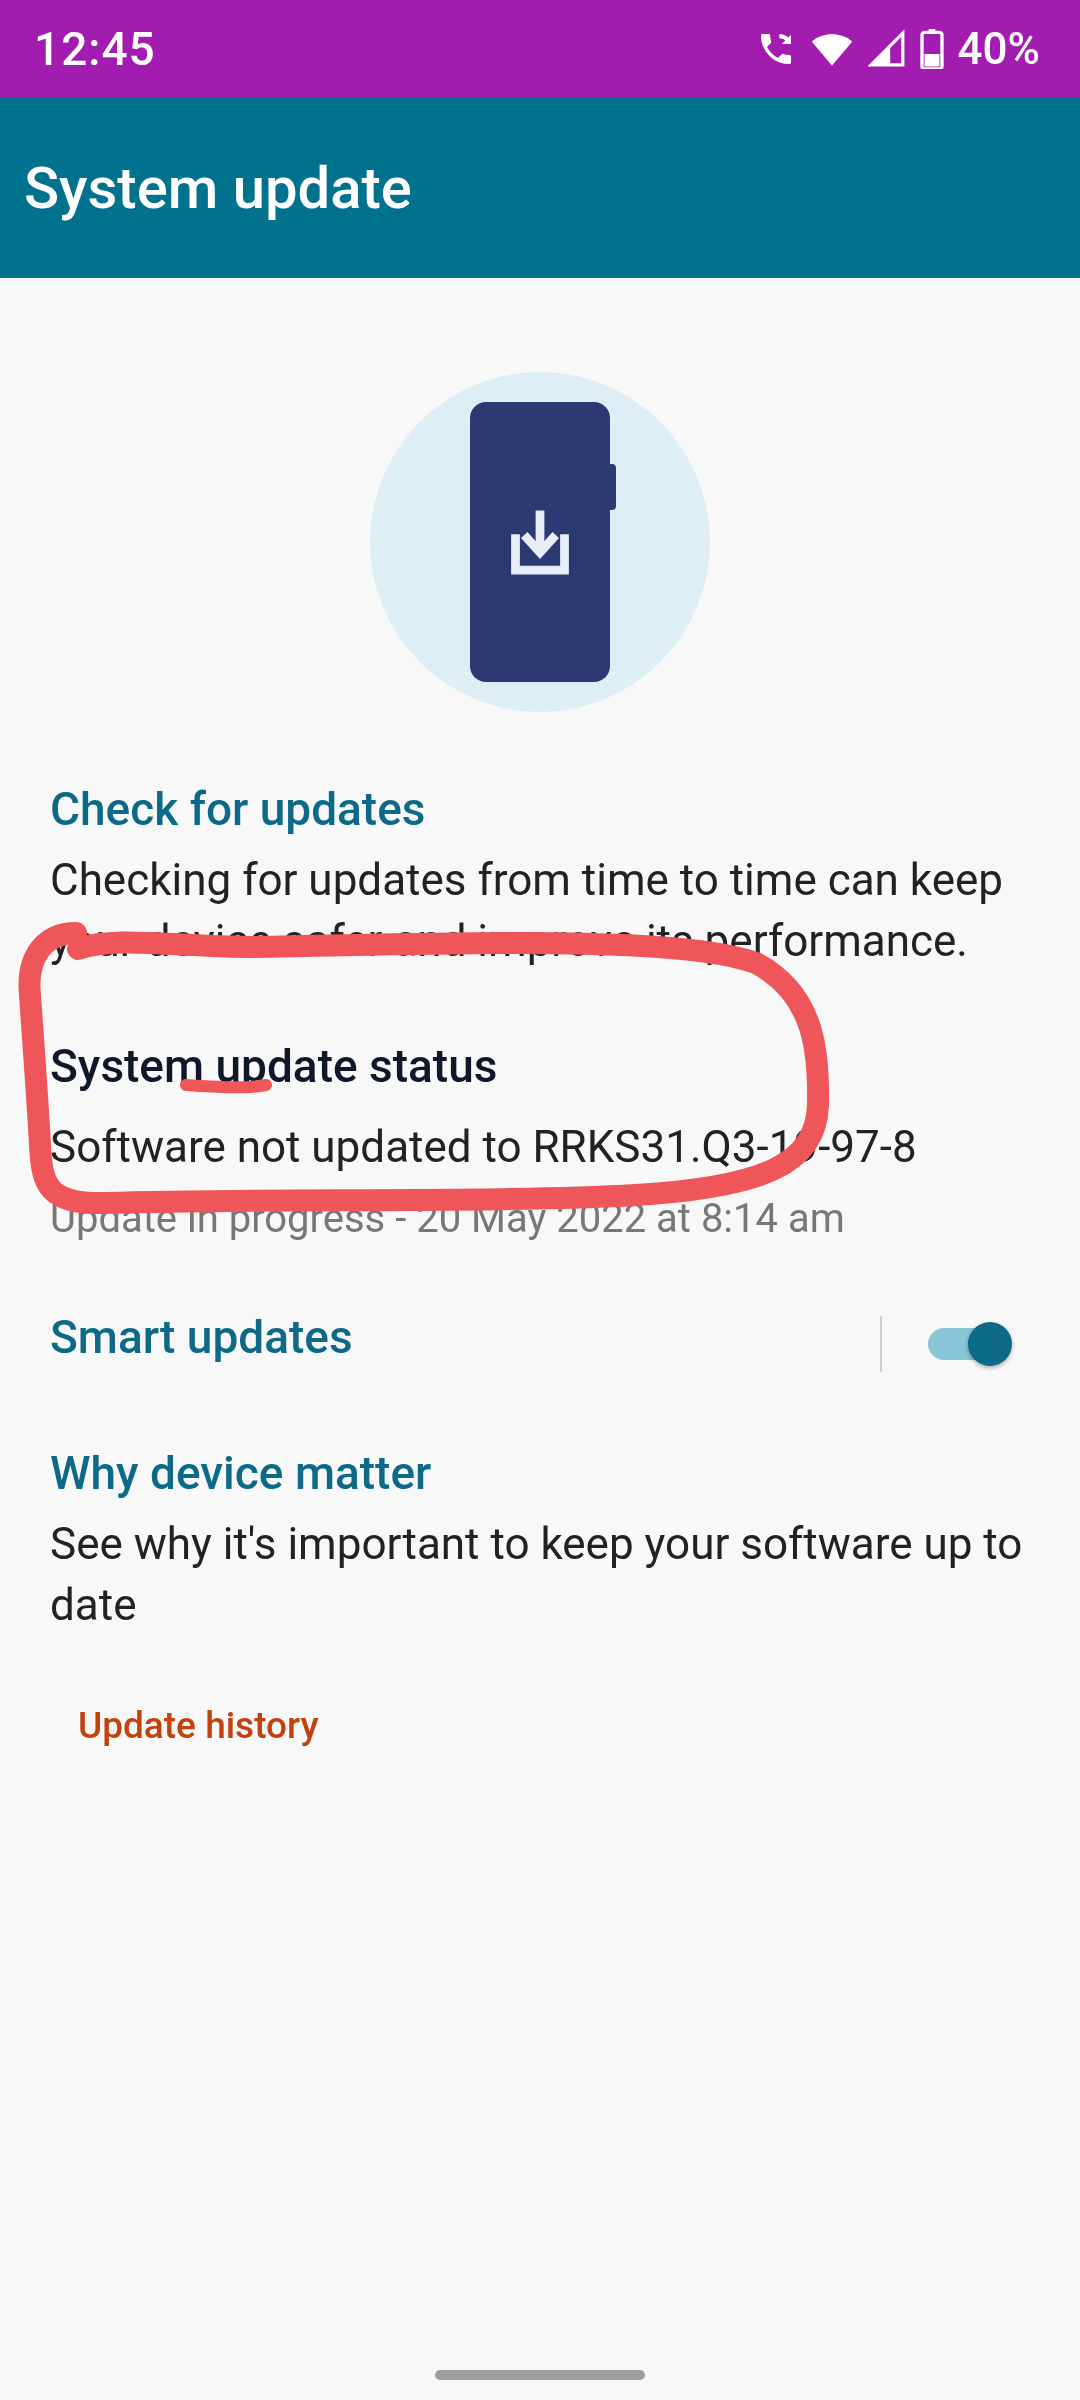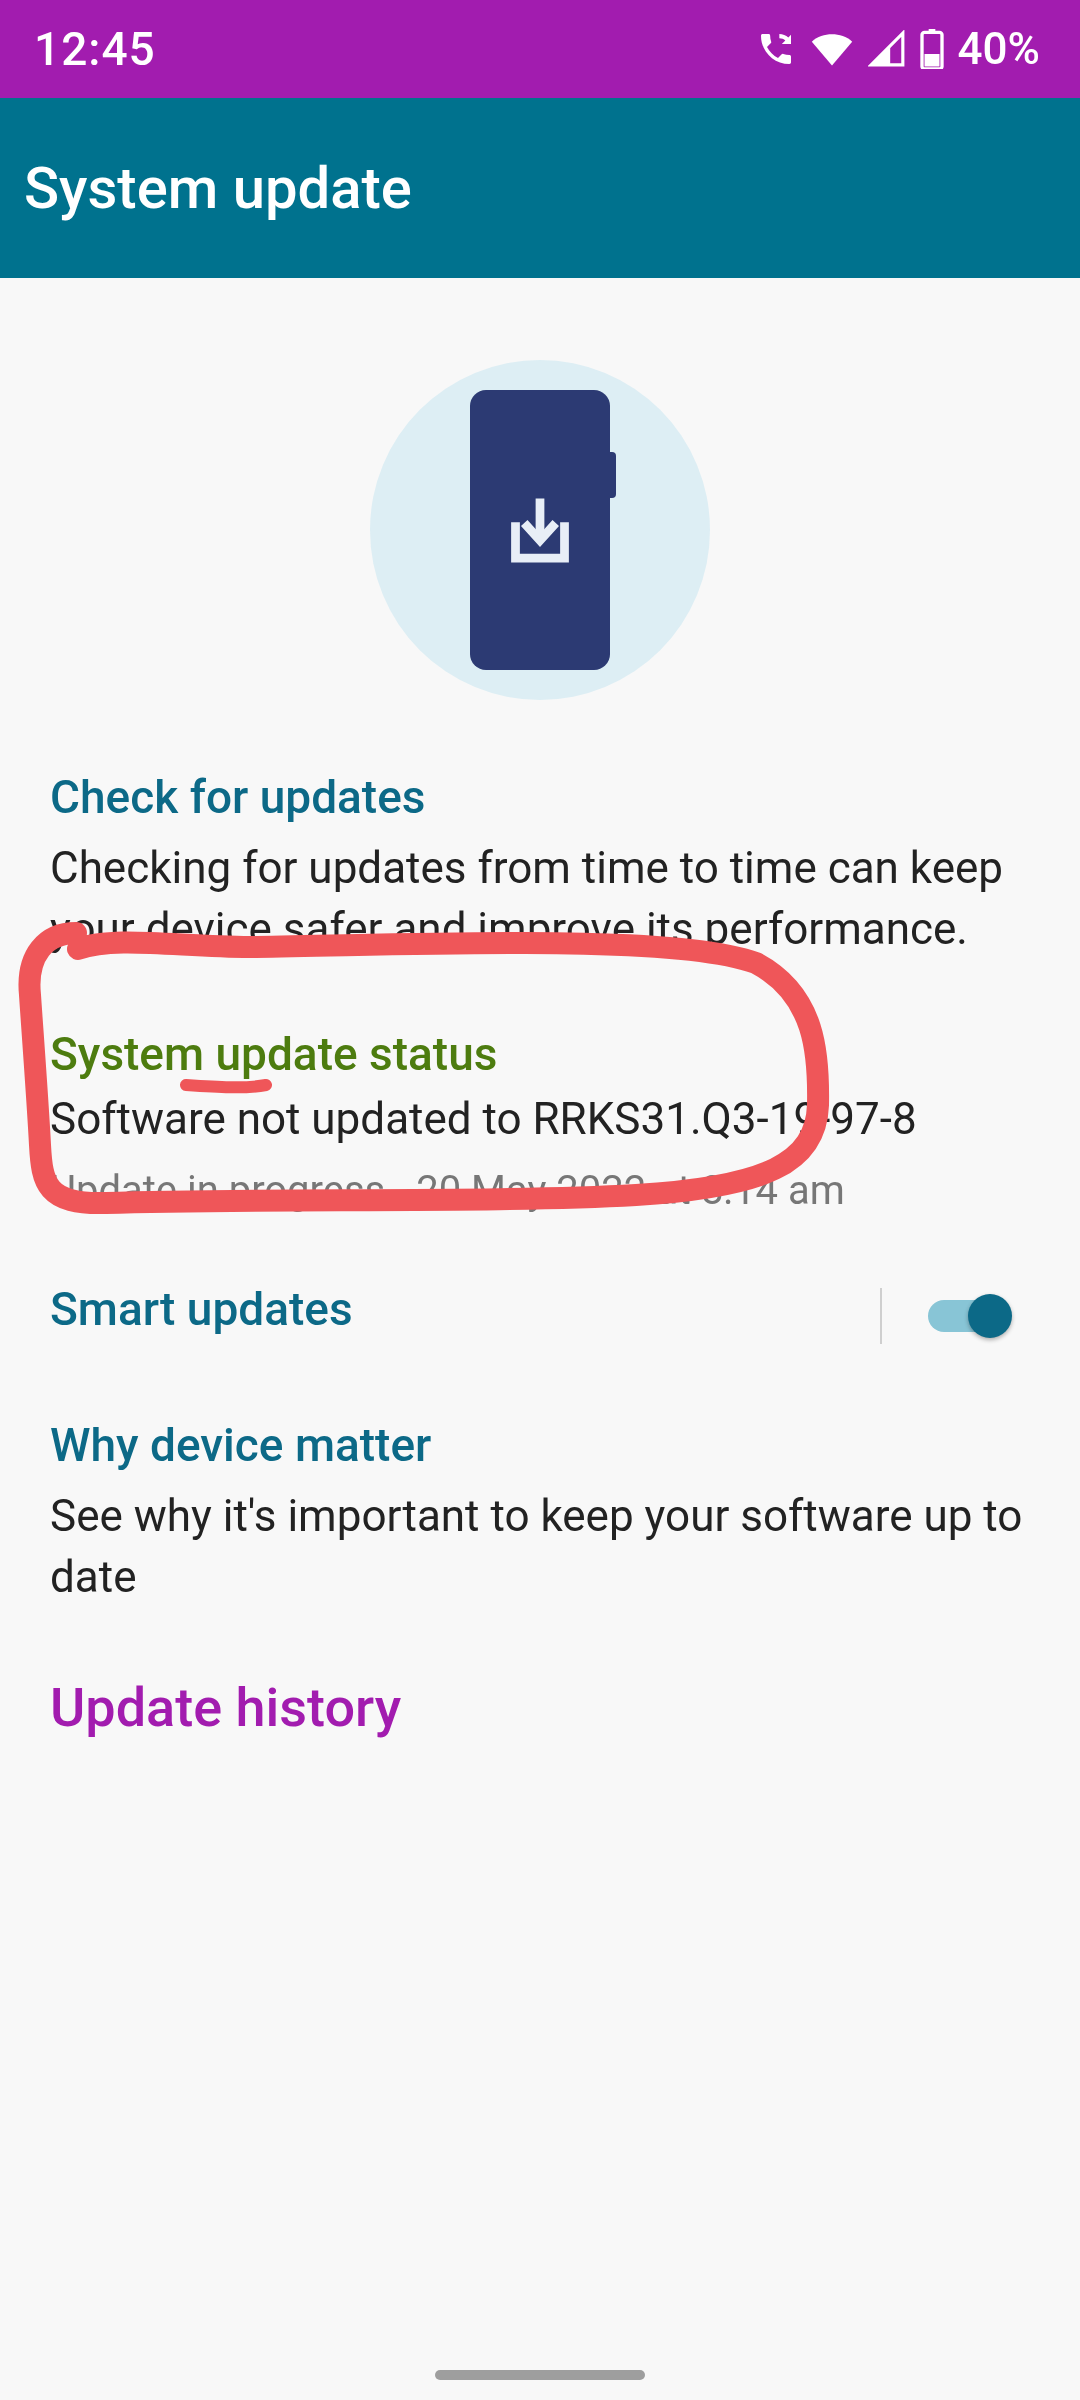--- a/index.html
+++ b/index.html
@@ -28,21 +28,21 @@
   .app-bar {
     height: 180px;
     background: #00728e;
     display: flex;
     align-items: center;
     padding: 0 24px;
   }
   .app-title { color: #fff; font-size: 58px; font-weight: 500; }
 
   
-  .content { padding: 0 50px; }
+  .content { padding: 12px 50px; }
 
   .hero {
     display: flex;
     justify-content: center;
     padding: 82px 0 70px 0;
   }
   .hero-circle {
     width: 340px; height: 340px; border-radius: 50%;
     background: #ddeef4;
     display: flex; justify-content: center; align-items: center;
@@ -61,21 +61,21 @@
     width: 6px; height: 46px;
     background: #2c3a73;
     border-radius: 0 4px 4px 0;
   }
   .phone svg { display: block; }
 
   .section { margin-bottom: 68px; }
   .section-title { color: #0c6987; font-size: 46px; font-weight: 500; margin-bottom: 14px; }
   .section-body { color: #222; font-size: 44px; line-height: 1.38; }
 
-  .status-block .block-title { color: #4d7c0f; font-size: 46px; font-weight: 500; margin-bottom: 12px; }
+  .status-block .block-title { color: #0f172a; font-size: 46px; font-weight: 500; margin-bottom: 28px; }
   .status-block .block-line { color: #222; font-size: 44px; margin-bottom: 22px; }
   .status-block .block-sub { color: #777; font-size: 40px; }
 
   .smart-row {
     display: flex;
     gap: 28px;
     align-items: center;
   }
   .smart-text { flex: 1; }
   .smart-divider {
@@ -98,21 +98,21 @@
     width: 72px; height: 32px; border-radius: 16px;
     background: #88c5d6;
   }
   .toggle-thumb {
     position: absolute; right: 0; top: 0;
     width: 44px; height: 44px; border-radius: 50%;
     background: #0c6987;
     box-shadow: 0 2px 4px rgba(0,0,0,.3);
   }
 
-  .history-title { color: #a21caf; font-size: 54px; font-weight: 500; }
+  .history-title { color: #c2410c; font-size: 37px; font-weight: 500; margin-left: 28px; }
 
   
   .annotation {
     position: absolute;
     left: 16px;
     top: 915px;
     width: 815px;
     height: 300px;
     pointer-events: none;
   }

